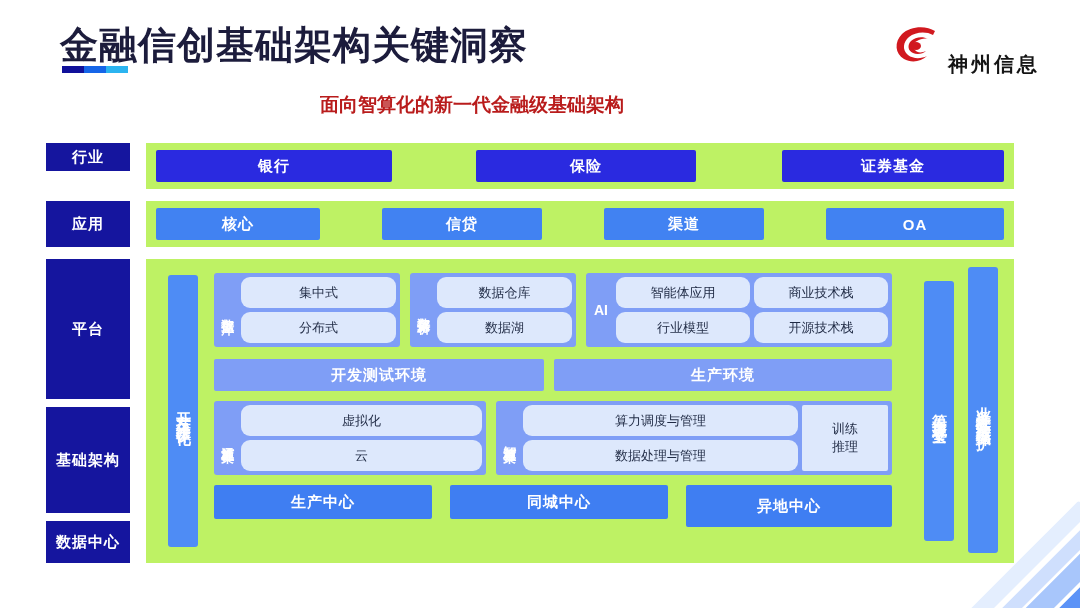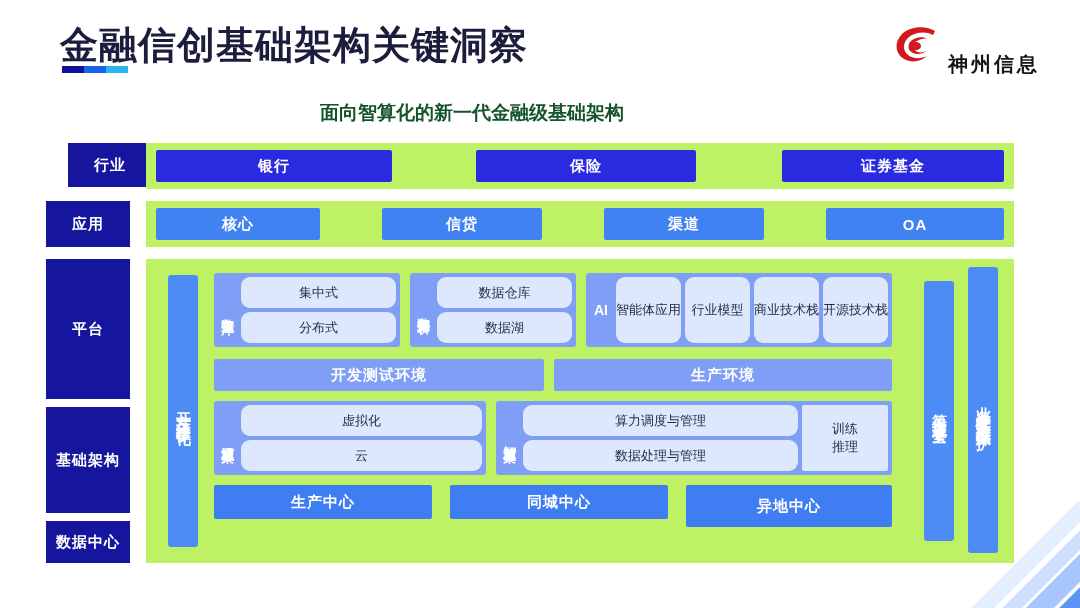--- a/index.html
+++ b/index.html
@@ -26,28 +26,28 @@
   .rule span{flex:1;}
   .rule .r1{background:#10109a;}
   .rule .r2{background:#1565e8;}
   .rule .r3{background:#2bb4f0;}
 
   .logo{position:absolute;right:28px;top:16px;width:160px;height:62px;}
   .logo-mark{position:absolute;left:0;top:6px;width:48px;height:48px;}
   .logo-en{position:absolute;left:54px;top:4px;font-size:28px;font-weight:800;color:#d1191f;letter-spacing:1px;font-style:italic;}
   .logo-cn{position:absolute;left:56px;top:35px;font-size:20px;font-weight:700;color:#141414;letter-spacing:3px;}
 
-  .subtitle{position:absolute;left:0;top:100px;width:944px;text-align:center;font-size:19px;font-weight:700;color:#14532d;}
+  .subtitle{position:absolute;left:0;top:92px;width:944px;text-align:center;font-size:19px;font-weight:700;color:#b91c1c;}
 
   
   .diagram{position:absolute;left:46px;top:143px;width:968px;height:430px;}
 
   .sideband{position:absolute;left:0;width:84px;background:#15159e;color:#fff;
     display:flex;align-items:center;justify-content:center;font-size:15px;font-weight:700;letter-spacing:1px;}
-  .sb-industry{top:0;height:44px;margin-left:22px;}
+  .sb-industry{top:0;height:28px;}
   .sb-app{top:58px;height:46px;}
   .sb-platform{top:116px;height:140px;}
   .sb-infra{top:264px;height:106px;}
   .sb-dc{top:378px;height:42px;}
 
   .panel{position:absolute;left:100px;right:0;background:#bef264;}
   .p-industry{top:0;height:46px;}
   .p-app{top:58px;height:46px;}
   .p-main{top:116px;height:304px;}
 
@@ -66,21 +66,21 @@
   .vb-bcp{right:16px;top:8px;width:30px;height:286px;}
 
   
   .content{position:absolute;left:68px;right:110px;top:14px;bottom:14px;}
 
   .group{position:absolute;background:#7f9ef6;border-radius:3px;display:flex;align-items:stretch;padding:4px;box-sizing:border-box;gap:4px;}
   .glabel{writing-mode:vertical-rl;color:#fff;font-size:13px;font-weight:700;letter-spacing:1px;
     display:flex;align-items:center;justify-content:center;min-width:19px;line-height:1.05;}
   .gbody{flex:1;display:flex;flex-direction:column;gap:4px;}
   .gcols{flex:1;display:flex;gap:4px;}
-  .gcol{flex:1;display:flex;flex-direction:row;gap:4px;}
+  .gcol{flex:1;display:flex;flex-direction:column;gap:4px;}
   .cell{flex:1;background:#dde8fc;border-radius:9px;display:flex;align-items:center;justify-content:center;
     font-size:13px;color:#1f2a44;white-space:nowrap;}
 
   .ailabel{color:#fff;font-size:14px;font-weight:700;display:flex;align-items:center;justify-content:center;min-width:22px;}
 
   .band{position:absolute;background:#7f9ef6;border-radius:2px;color:#fff;font-size:15px;font-weight:700;
     display:flex;align-items:center;justify-content:center;letter-spacing:1px;}
 
   .dcbtn{position:absolute;background:#3f7ef2;border-radius:2px;color:#fff;font-size:15px;font-weight:700;
     display:flex;align-items:center;justify-content:center;letter-spacing:1px;}

